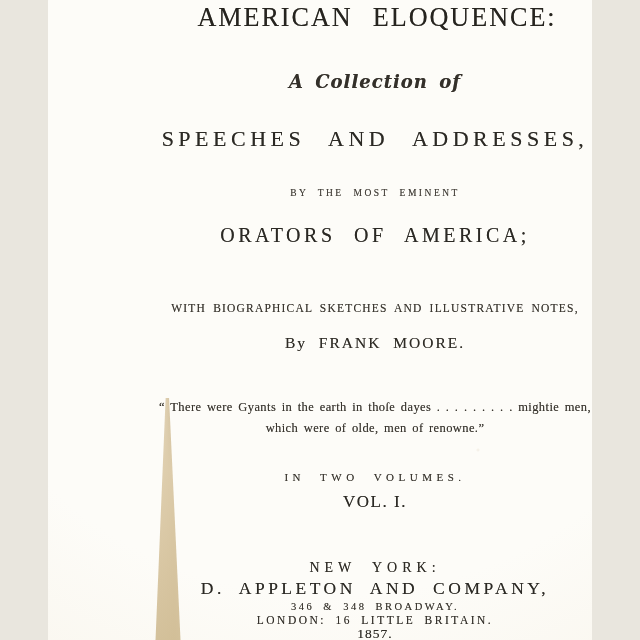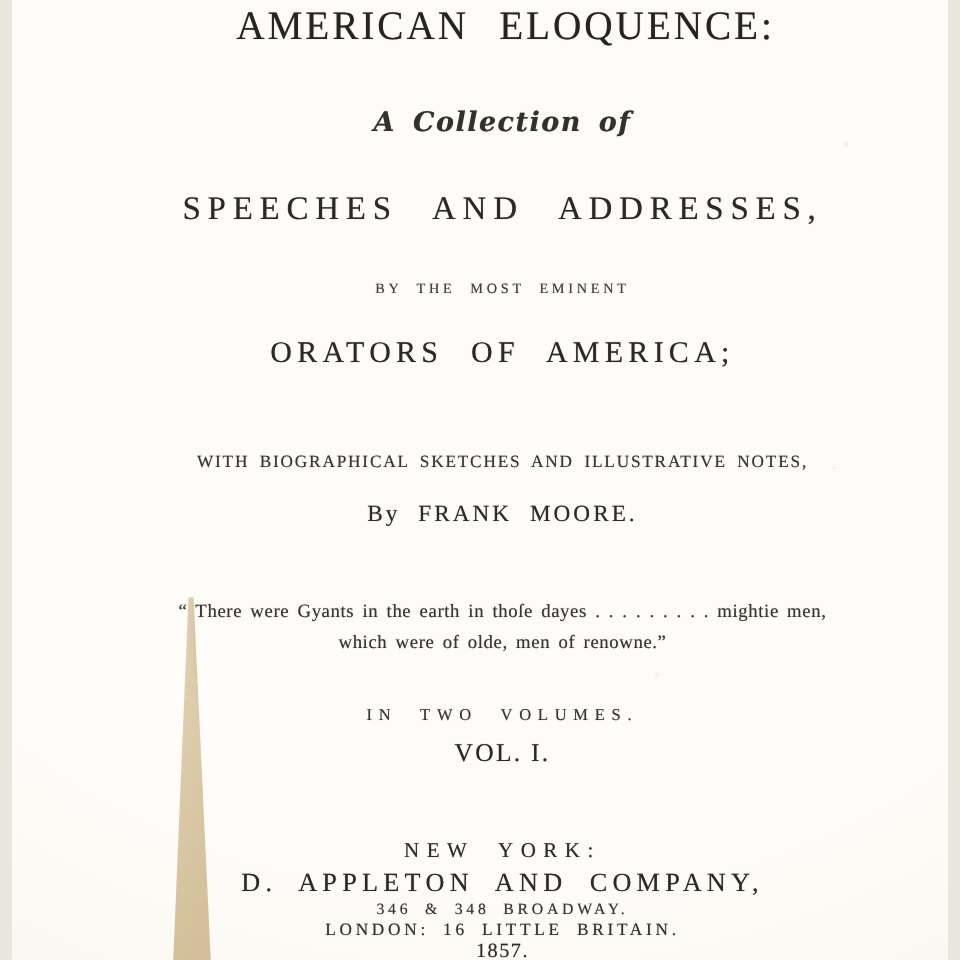--- a/index.html
+++ b/index.html
@@ -3,21 +3,21 @@
 <meta charset="utf-8">
 <style>
   :root{
     --paper:#fbf9f2;
     --ink:#2e2c27;
     --edge:#d7c7a8;
   }
   html,body{margin:0;padding:0;background:#e9e6de;}
   .page{
     position:relative;
-    width:624px;height:640px;
+    width:544px;height:640px;
     margin:0 auto;
     overflow:hidden;
     background:
       radial-gradient(circle 3px at 556px 96px, rgba(214,186,160,.35), rgba(214,186,160,0) 70%),
       radial-gradient(circle 2px at 548px 312px, rgba(200,170,150,.3), rgba(200,170,150,0) 70%),
       radial-gradient(circle 3px at 430px 450px, rgba(210,190,160,.25), rgba(210,190,160,0) 70%),
       radial-gradient(ellipse 130% 100% at 52% 38%, #fdfcf8 55%, #f8f4ea 92%, #f4efe2 100%);
     background-color:var(--paper);
     font-family:"Liberation Serif","DejaVu Serif",serif;
     color:var(--ink);

